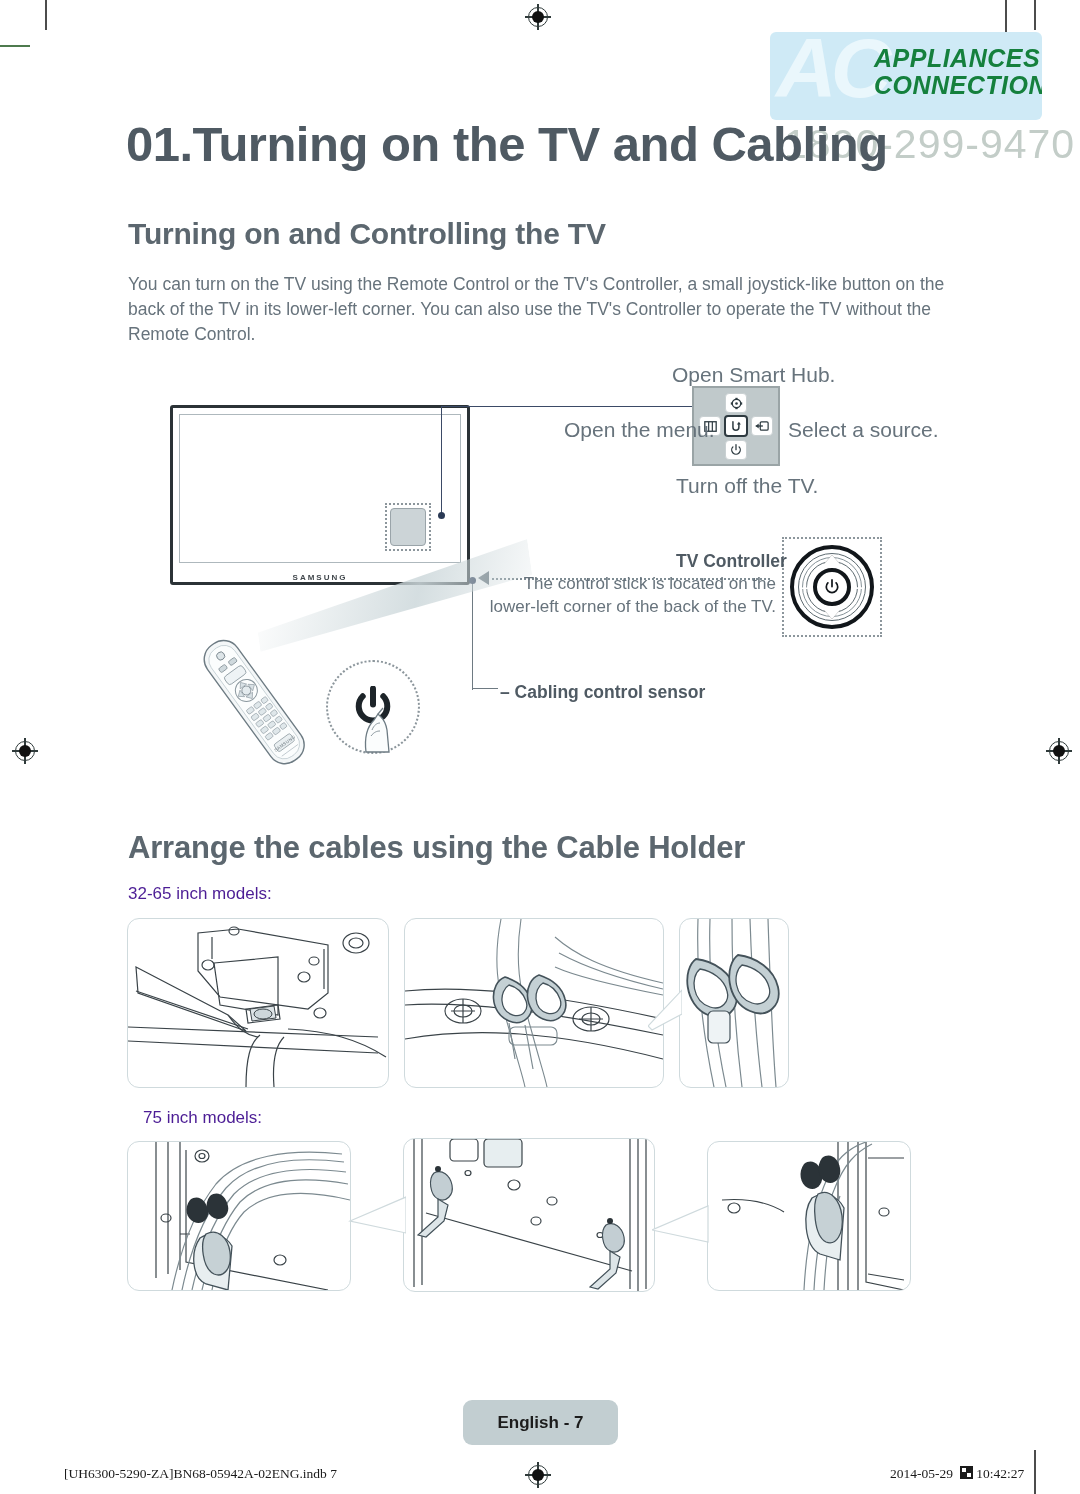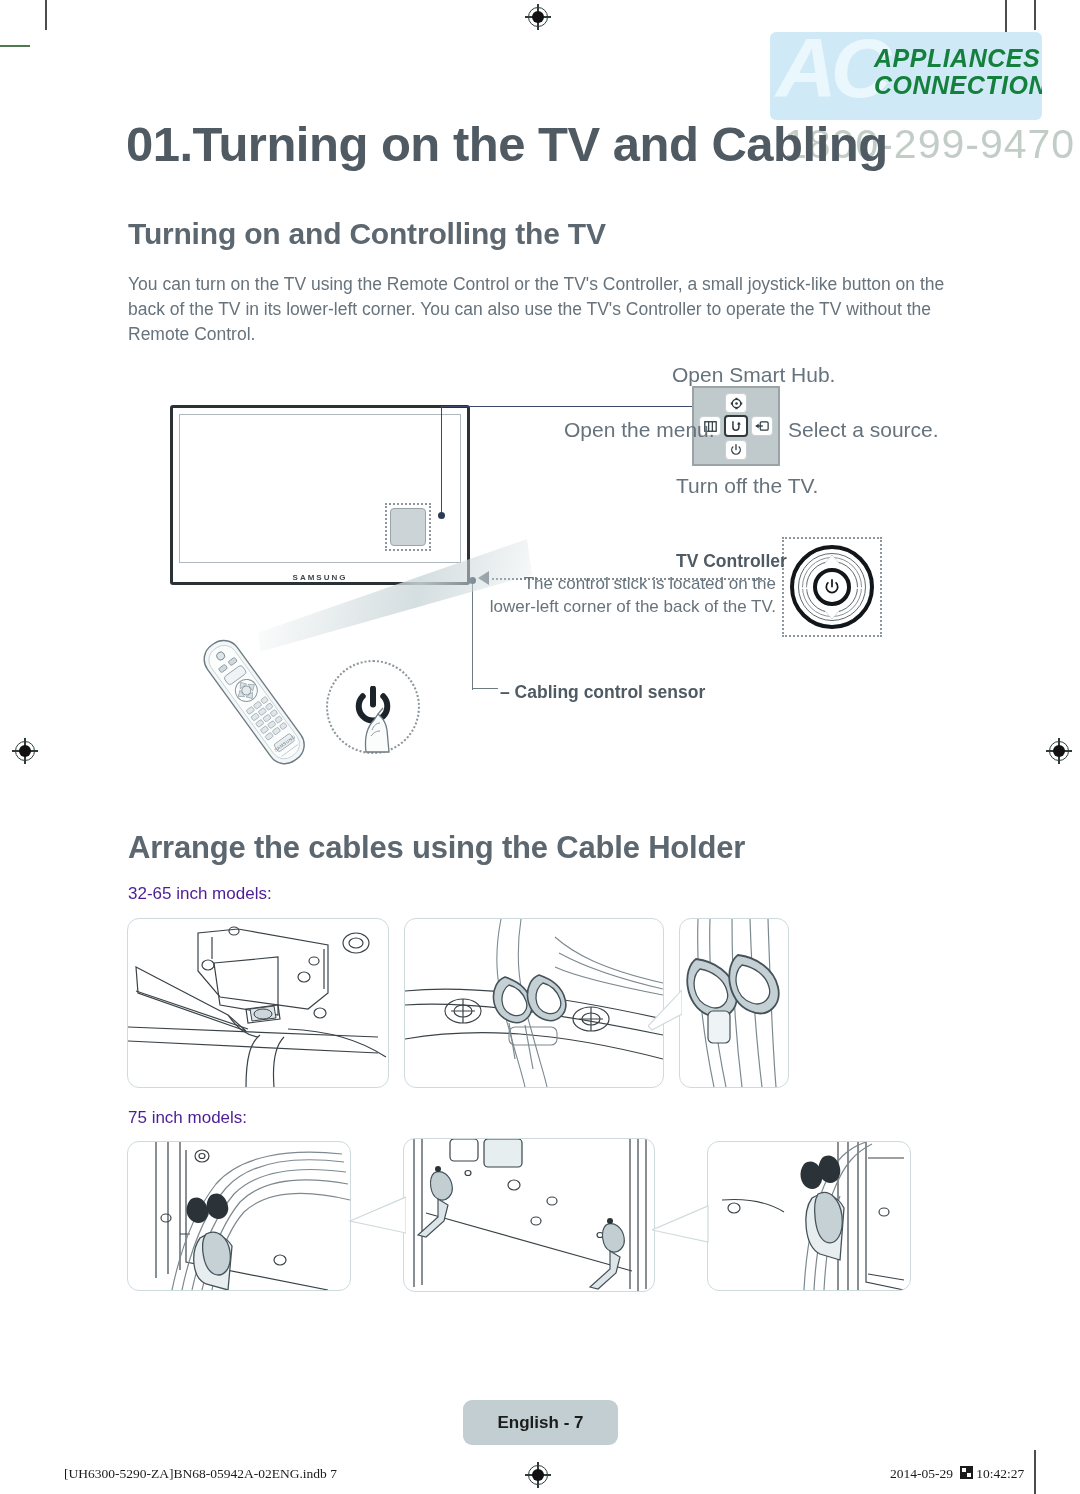--- a/index.html
+++ b/index.html
@@ -61,21 +61,21 @@
   #h2-cables{left:128px;top:830px;font-size:31px;}
 
   .body-p{
     position:absolute;left:128px;top:272px;width:825px;
     font-size:17.5px;line-height:25px;color:#67737c;
   }
   .sub-label{
     position:absolute;font-size:17px;color:#4c1d95;
   }
   #lbl-3265{left:128px;top:884px;}
-  #lbl-75{left:128px;top:1108px;}
+  #lbl-75{left:143px;top:1108px;}
 
   
   .tv-wrap{position:absolute;left:170px;top:405px;width:300px;height:180px;}
   .tv-outer{
     position:absolute;inset:0;border:3px solid #2b3236;border-radius:3px;
     background:#fff;box-sizing:border-box;
   }
   .tv-inner{
     position:absolute;left:9px;top:9px;right:9px;bottom:22px;
     border:1px solid #aeb8bd;box-sizing:border-box;background:#fff;

